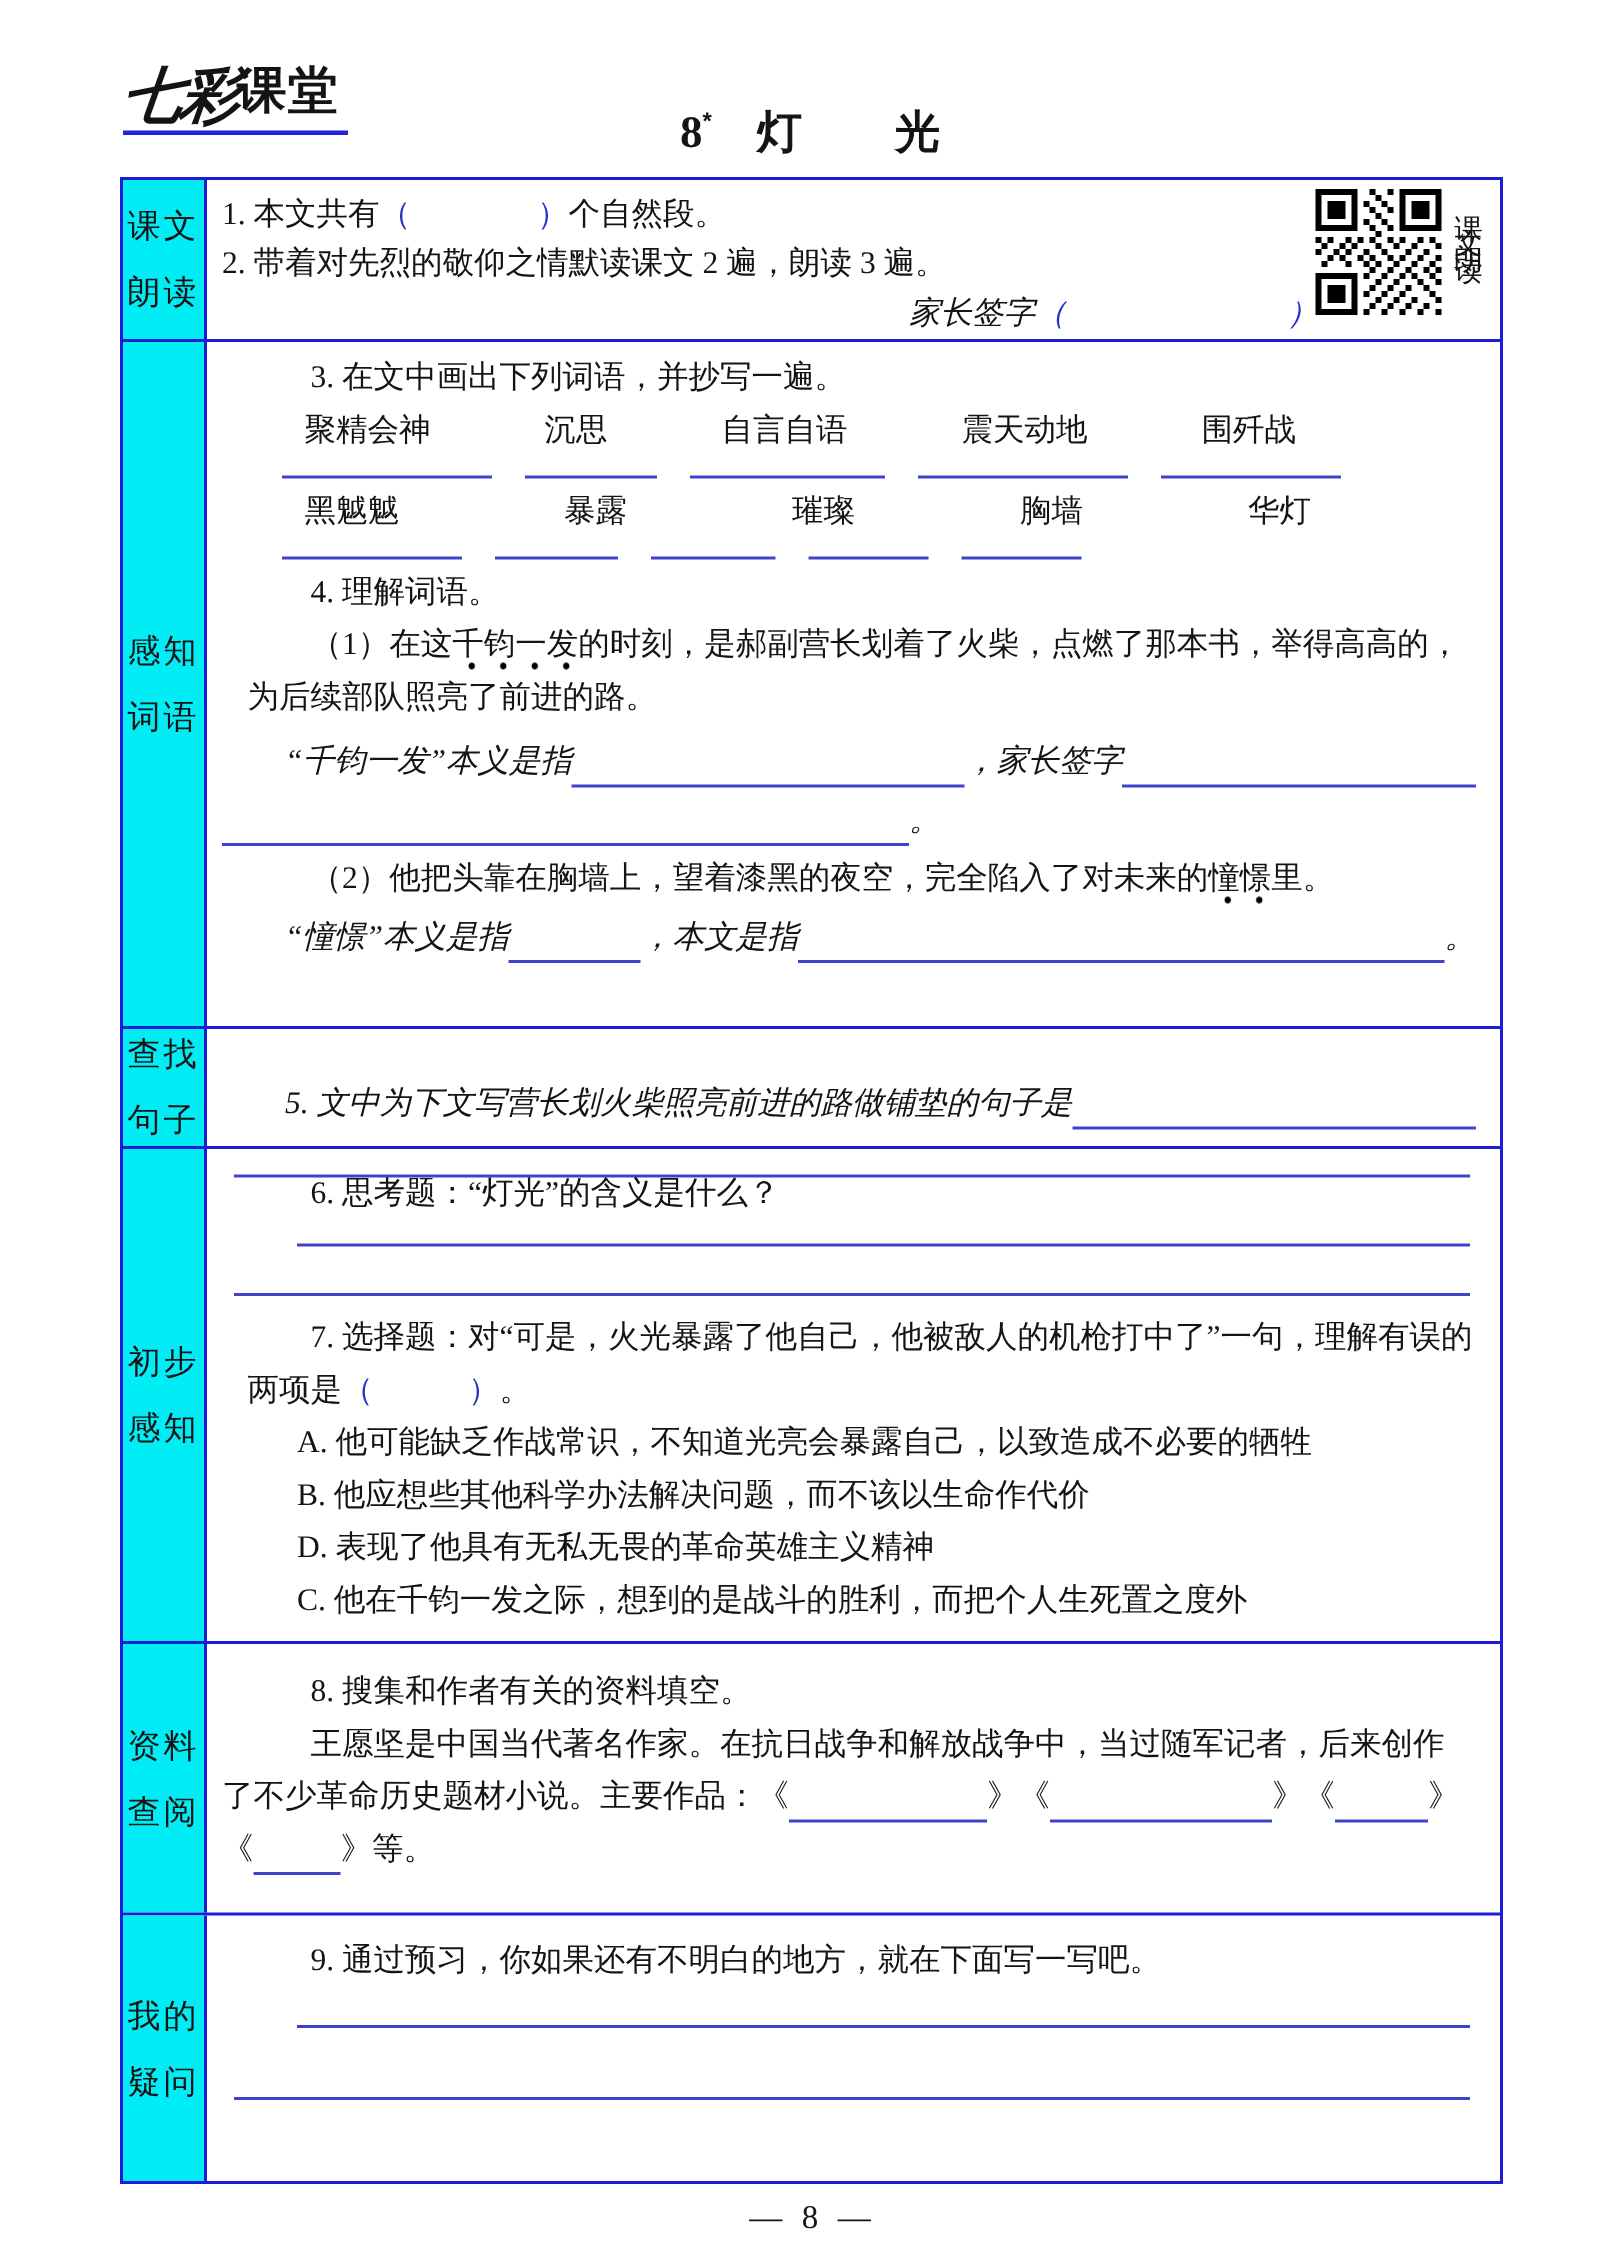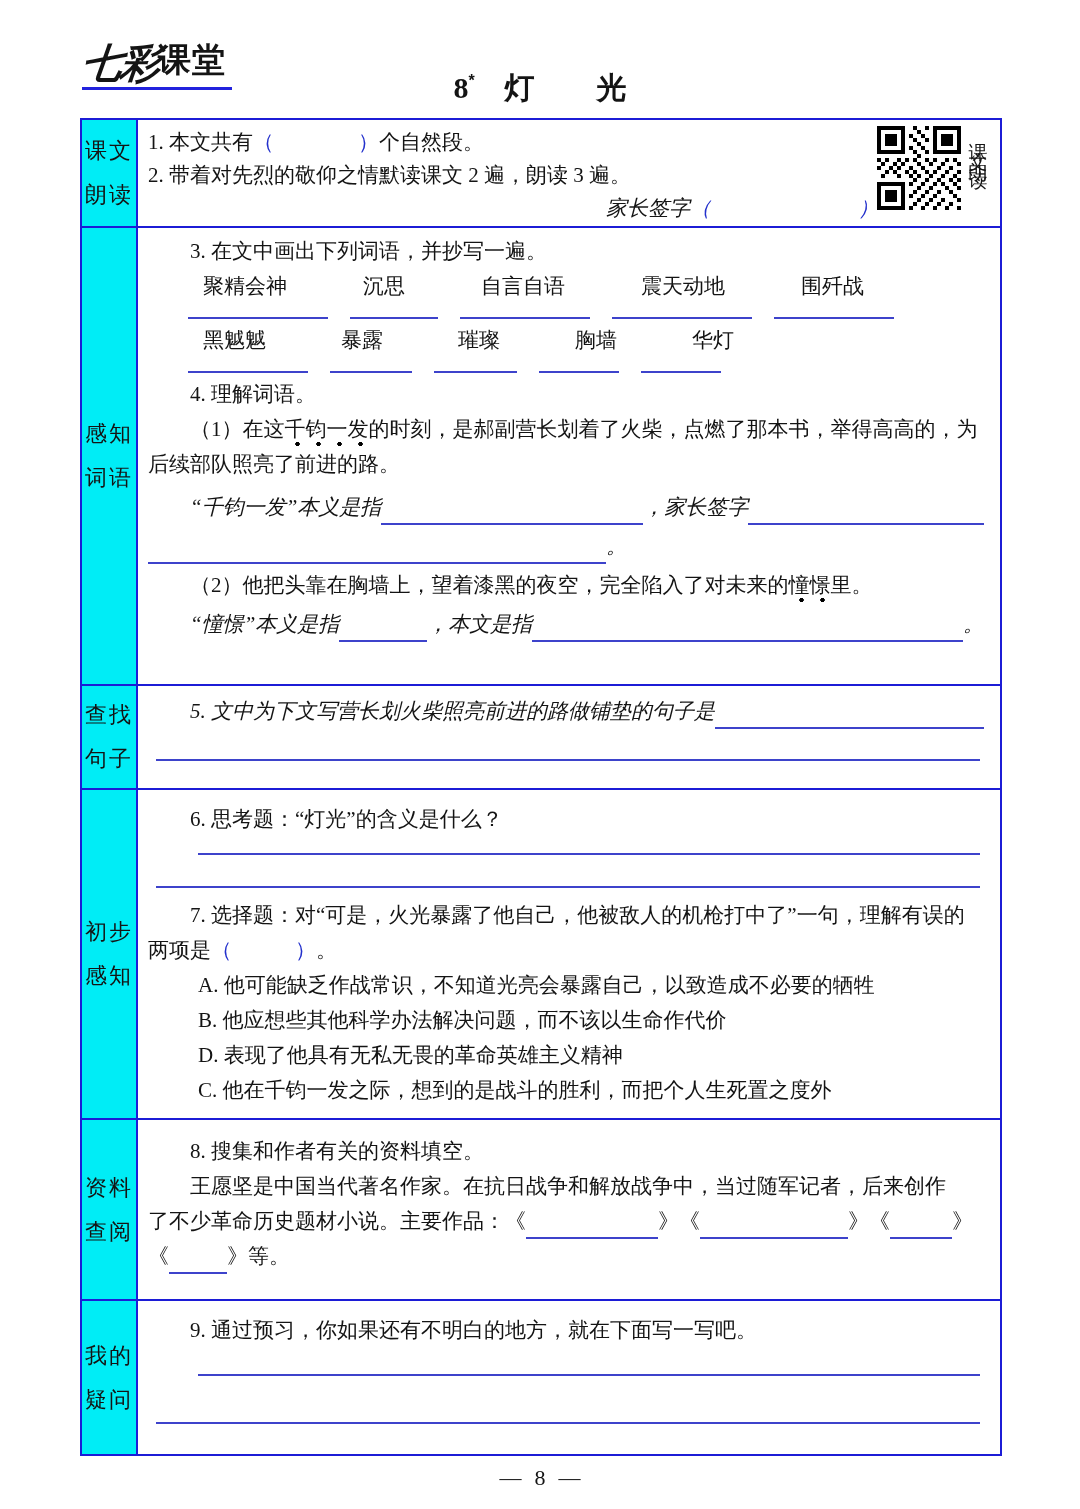--- a/index.html
+++ b/index.html
@@ -24,37 +24,37 @@
   
   .sheet { position:absolute; left:80px; top:118px; width:922px; height:1338px;
     border:2px solid #1c1cd6; display:flex; flex-direction:column; background:#fff; }
   .row { display:flex; border-top:2px solid #1c1cd6; }
   .row:first-child { border-top:none; }
   .side { width:56px; background:#00edf6; border-right:2px solid #1c1cd6;
     display:flex; flex-direction:column; justify-content:center; align-items:center;
     gap:14px; font-size:22px; letter-spacing:2px; }
   .cell { flex:1; position:relative; padding:6px 16px 0 10px; font-size:21px; line-height:35px; }
 
-  .r1 { height:106px; } .r2 { height:458px; } .r3 { height:104px; }
+  .r1 { height:106px; } .r2 { height:458px; } .r3 { height:80px; }
   .r4 { height:330px; } .r5 { height:181px; } .r6 { flex:1; }
 
   p { margin:0; }
-  .q { text-indent:42px; }
+  .q { text-indent:42px;margin-left:17px; }
   .line { line-height:33px; }
   .paren { color:#2330cc; }
   .sign { margin-left:458px;font-style:italic; }
 
   
   .u { display:inline-block; border-bottom:2px solid #3d43cb; height:24px; vertical-align:bottom; }
   .fill { display:flex; align-items:flex-end; margin-top:4px;font-style:italic; }
   .fill .grow { flex:1; }
   .bl { border-bottom:2px solid #3d43cb; }
 
   .wrow  { display:flex; margin-left:55px; column-gap:76px; white-space:nowrap; }
-  .wrow2 { column-gap:75px;text-align:center; }
+  .wrow2 { column-gap:110px;text-align:center; }
   .ulrow { display:flex; margin:13px 0 4px 40px; column-gap:22px; height:2px; }
   .ulrow span { border-bottom:2px solid #3d43cb; height:2px; }
 
   .emph { background-image:radial-gradient(circle, #000 2px, transparent 2.4px);
     background-size:21px 6px; background-repeat:repeat-x; background-position:2px 100%;
     padding-bottom:6px; }
 
   .opt { margin-left:50px; }
 
   
@@ -180,21 +180,21 @@
             <span>。</span>
         </div>
       </div>
     </section>
 
     <section class="row r3">
       <aside class="side">
         <span>查找</span>
         <span>句子</span>
       </aside>
-      <div class="cell" style="padding-top:4px">
+      <div class="cell" style="padding-top:28px">
         <div class="fill">
           <span style="text-indent:42px; display:inline-block">5. 文中为下文写营长划火柴照亮前进的路做铺垫的句子是</span>
             <span class="u grow"></span>
         </div>
         <div class="bl" style="margin:30px 4px 0 8px"></div>
       </div>
     </section>
 
     <section class="row r4">
       <aside class="side">

